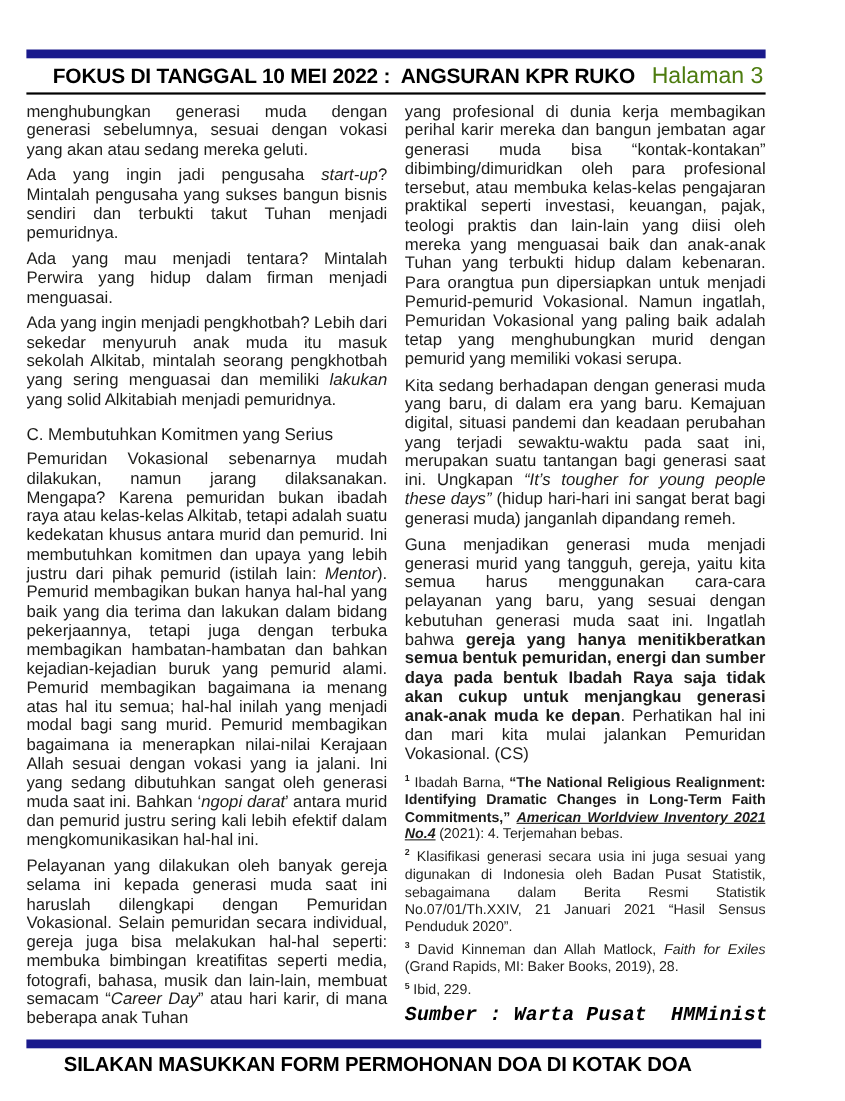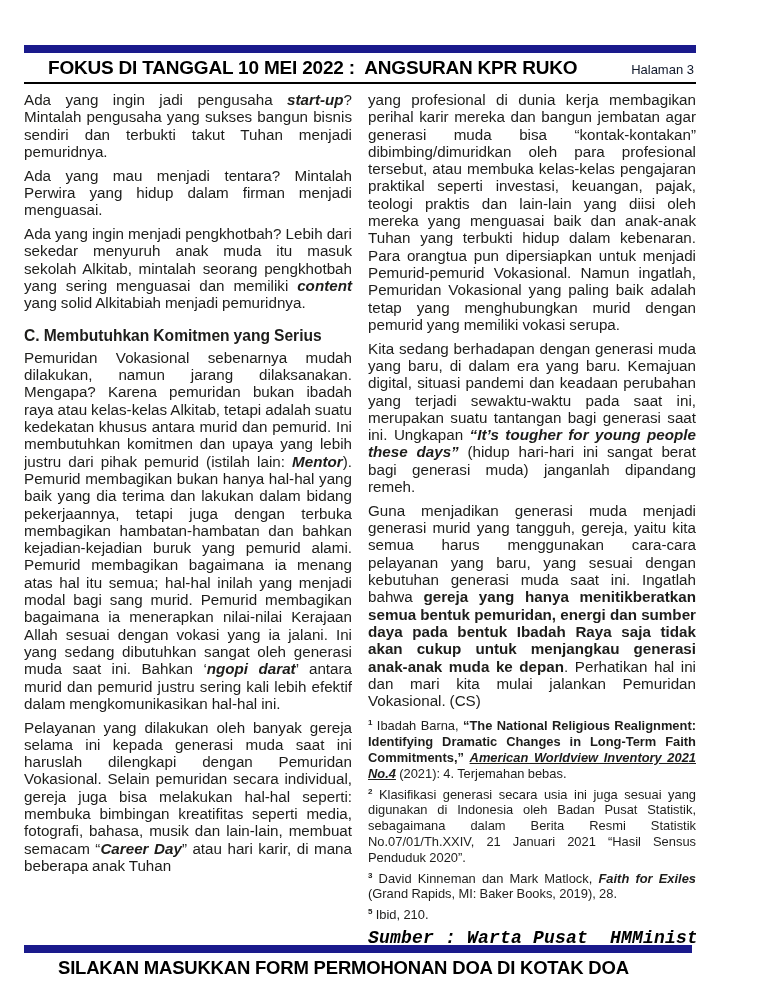--- a/index.html
+++ b/index.html
@@ -27,40 +27,40 @@
   }
   .header-title{
     font-weight:700;
     font-size:19px;
     letter-spacing:-0.2px;
     color:#000;
     white-space:pre;
     padding-left:22px;
   }
   .page-number{
-    font-size:13px;
-    color:#0f172a;
+    font-size:21px;
+    color:#4d7c0f;
   }
   .columns{
     display:flex;
     gap:16px;
     margin-top:7px;
     height:856px;
     overflow:hidden;
   }
   .col{flex:1 1 0;min-width:0;}
   .para{
     font-size:15.2px;
     line-height:17.3px;
     margin:0 0 6.5px 0;
     text-align:justify;
     word-spacing:-0.3px;
   }
   .para.heading{
-    font-weight:700;
+    font-weight:400;
     text-align:left;
     margin-top:15px;
     margin-bottom:5px;
     font-size:15.6px;
   }
   .footnotes{margin-top:9px;}
   .para.footnote{
     font-size:12.9px;
     line-height:15.8px;
     margin-bottom:5px;
@@ -86,58 +86,59 @@
   }
   .footer-text{
     font-weight:700;
     font-size:18.5px;
     color:#000;
     padding-left:34px;
     letter-spacing:-0.2px;
   }
   
   .seg-n{}
-  .seg-i{font-style:italic;font-weight:bold;}
+  .seg-i{font-style:italic;}
   .seg-b{font-weight:700;}
   .seg-bu{font-weight:700;}
   .seg-biu{font-weight:700;font-style:italic;text-decoration:underline;}
   .seg-sup{font-weight:700;font-size:0.62em;vertical-align:super;line-height:0;}
 </style>
 </head>
 <body>
 
 <div class="page">
 
   <div class="top-bar" style="background: rgb(26, 26, 140);"></div>
 
   <div class="header-row">
     <div class="header-title">FOKUS DI TANGGAL 10 MEI 2022 :  ANGSURAN KPR RUKO</div>
     <div class="page-number">Halaman 3</div>
   </div>
 
   <div class="columns">
     <div class="col">
+        <div class="para"><span class="seg-n">menghubungkan generasi muda dengan generasi sebelumnya, sesuai dengan vokasi yang akan atau sedang mereka geluti.</span></div>
         <div class="para"><span class="seg-n">Ada yang ingin jadi pengusaha </span><span class="seg-i">start-up</span><span class="seg-n">? Mintalah pengusaha yang sukses bangun bisnis sendiri dan terbukti takut Tuhan menjadi pemuridnya.</span></div>
         <div class="para"><span class="seg-n">Ada yang mau menjadi tentara? Mintalah Perwira yang hidup dalam firman menjadi menguasai.</span></div>
-        <div class="para"><span class="seg-n">Ada yang ingin menjadi pengkhotbah? Lebih dari sekedar menyuruh anak muda itu masuk sekolah Alkitab, mintalah seorang pengkhotbah yang sering menguasai dan memiliki </span><span class="seg-i">content</span><span class="seg-n"> yang solid Alkitabiah menjadi pemuridnya.</span></div>
+        <div class="para"><span class="seg-n">Ada yang ingin menjadi pengkhotbah? Lebih dari sekedar menyuruh anak muda itu masuk sekolah Alkitab, mintalah seorang pengkhotbah yang sering menguasai dan memiliki </span><span class="seg-i">lakukan</span><span class="seg-n"> yang solid Alkitabiah menjadi pemuridnya.</span></div>
         <div class="para heading"><span class="seg-n">C. Membutuhkan Komitmen yang Serius</span></div>
         <div class="para"><span class="seg-n">Pemuridan Vokasional sebenarnya mudah dilakukan, namun jarang dilaksanakan. Mengapa? Karena pemuridan bukan ibadah raya atau kelas-kelas Alkitab, tetapi adalah suatu kedekatan khusus antara murid dan pemurid. Ini membutuhkan komitmen dan upaya yang lebih justru dari pihak pemurid (istilah lain: </span><span class="seg-i">Mentor</span><span class="seg-n">).  Pemurid membagikan bukan hanya hal-hal yang baik yang dia terima dan lakukan dalam bidang pekerjaannya, tetapi juga dengan terbuka membagikan hambatan-hambatan dan bahkan kejadian-kejadian buruk yang pemurid alami. Pemurid membagikan bagaimana ia menang atas hal itu semua; hal-hal inilah yang menjadi modal bagi sang murid. Pemurid membagikan bagaimana ia menerapkan nilai-nilai Kerajaan Allah sesuai dengan vokasi yang ia jalani. Ini yang sedang dibutuhkan sangat oleh generasi muda saat ini. Bahkan ‘</span><span class="seg-i">ngopi darat</span><span class="seg-n">’ antara murid dan pemurid justru sering kali lebih efektif dalam mengkomunikasikan hal-hal ini.</span></div>
         <div class="para"><span class="seg-n">Pelayanan yang dilakukan oleh banyak gereja selama ini kepada generasi muda saat ini haruslah dilengkapi dengan Pemuridan Vokasional. Selain pemuridan secara individual, gereja juga bisa melakukan hal-hal seperti: membuka bimbingan kreatifitas seperti media, fotografi, bahasa, musik dan lain-lain, membuat semacam “</span><span class="seg-i">Career Day</span><span class="seg-n">” atau hari karir, di mana beberapa anak Tuhan</span></div>
       </div>
     <div class="col">
       <div>
           <div class="para"><span class="seg-n">yang profesional di dunia kerja membagikan perihal karir mereka dan bangun jembatan agar generasi muda bisa “kontak-kontakan” dibimbing/dimuridkan oleh para profesional tersebut, atau membuka kelas-kelas pengajaran praktikal seperti investasi, keuangan, pajak, teologi praktis dan lain-lain yang diisi oleh mereka yang menguasai baik dan anak-anak Tuhan yang terbukti hidup dalam kebenaran. Para orangtua pun dipersiapkan untuk menjadi Pemurid-pemurid Vokasional. Namun ingatlah, Pemuridan Vokasional yang paling baik adalah tetap yang menghubungkan murid dengan pemurid yang memiliki vokasi serupa.</span></div>
           <div class="para"><span class="seg-n">Kita sedang berhadapan dengan generasi muda yang baru, di dalam era yang baru. Kemajuan digital, situasi pandemi dan keadaan perubahan yang terjadi sewaktu-waktu pada saat ini, merupakan suatu tantangan bagi generasi saat ini. Ungkapan </span><span class="seg-i">“It’s tougher for young people these days”</span><span class="seg-n"> (hidup hari-hari ini sangat berat bagi generasi muda) janganlah dipandang remeh.</span></div>
           <div class="para"><span class="seg-n">Guna menjadikan generasi muda menjadi generasi murid yang tangguh, gereja, yaitu kita semua harus menggunakan cara-cara pelayanan yang baru, yang sesuai dengan kebutuhan generasi muda saat ini. Ingatlah bahwa </span><span class="seg-b">gereja yang hanya menitikberatkan semua bentuk pemuridan, energi dan sumber daya pada bentuk Ibadah Raya saja tidak akan cukup untuk menjangkau generasi anak-anak muda ke depan</span><span class="seg-n">. Perhatikan hal ini dan mari kita mulai jalankan Pemuridan Vokasional. (CS)</span></div>
         </div>
       <div class="footnotes">
           <div class="para footnote"><span class="seg-sup">1</span><span class="seg-n"> Ibadah Barna, </span><span class="seg-bu">“The National Religious Realignment: Identifying Dramatic Changes in Long-Term Faith Commitments,”</span><span class="seg-n"> </span><span class="seg-biu">American Worldview Inventory 2021 No.4</span><span class="seg-n"> (2021): 4. Terjemahan bebas.</span></div>
           <div class="para footnote"><span class="seg-sup">2</span><span class="seg-n"> Klasifikasi generasi secara usia ini juga sesuai yang digunakan di Indonesia oleh Badan Pusat Statistik, sebagaimana dalam Berita Resmi Statistik No.07/01/Th.XXIV, 21 Januari 2021 “Hasil Sensus Penduduk 2020”.</span></div>
-          <div class="para footnote"><span class="seg-sup">3</span><span class="seg-n"> David Kinneman dan Mark Matlock, </span><span class="seg-i">Faith for Exiles</span><span class="seg-n"> (Grand Rapids, MI: Baker Books, 2019), 28.</span></div>
-          <div class="para footnote"><span class="seg-sup">5</span><span class="seg-n"> Ibid, 210.</span></div>
+          <div class="para footnote"><span class="seg-sup">3</span><span class="seg-n"> David Kinneman dan Allah Matlock, </span><span class="seg-i">Faith for Exiles</span><span class="seg-n"> (Grand Rapids, MI: Baker Books, 2019), 28.</span></div>
+          <div class="para footnote"><span class="seg-sup">5</span><span class="seg-n"> Ibid, 229.</span></div>
         </div>
       <div class="source-line">Sumber : Warta Pusat  HMMinistry</div>
     </div>
   </div>
 
   <div class="footer-wrap">
     <div class="bottom-bar" style="background: rgb(26, 26, 140);"></div>
     <div class="footer-text">SILAKAN MASUKKAN FORM PERMOHONAN DOA DI KOTAK DOA</div>
   </div>
 

